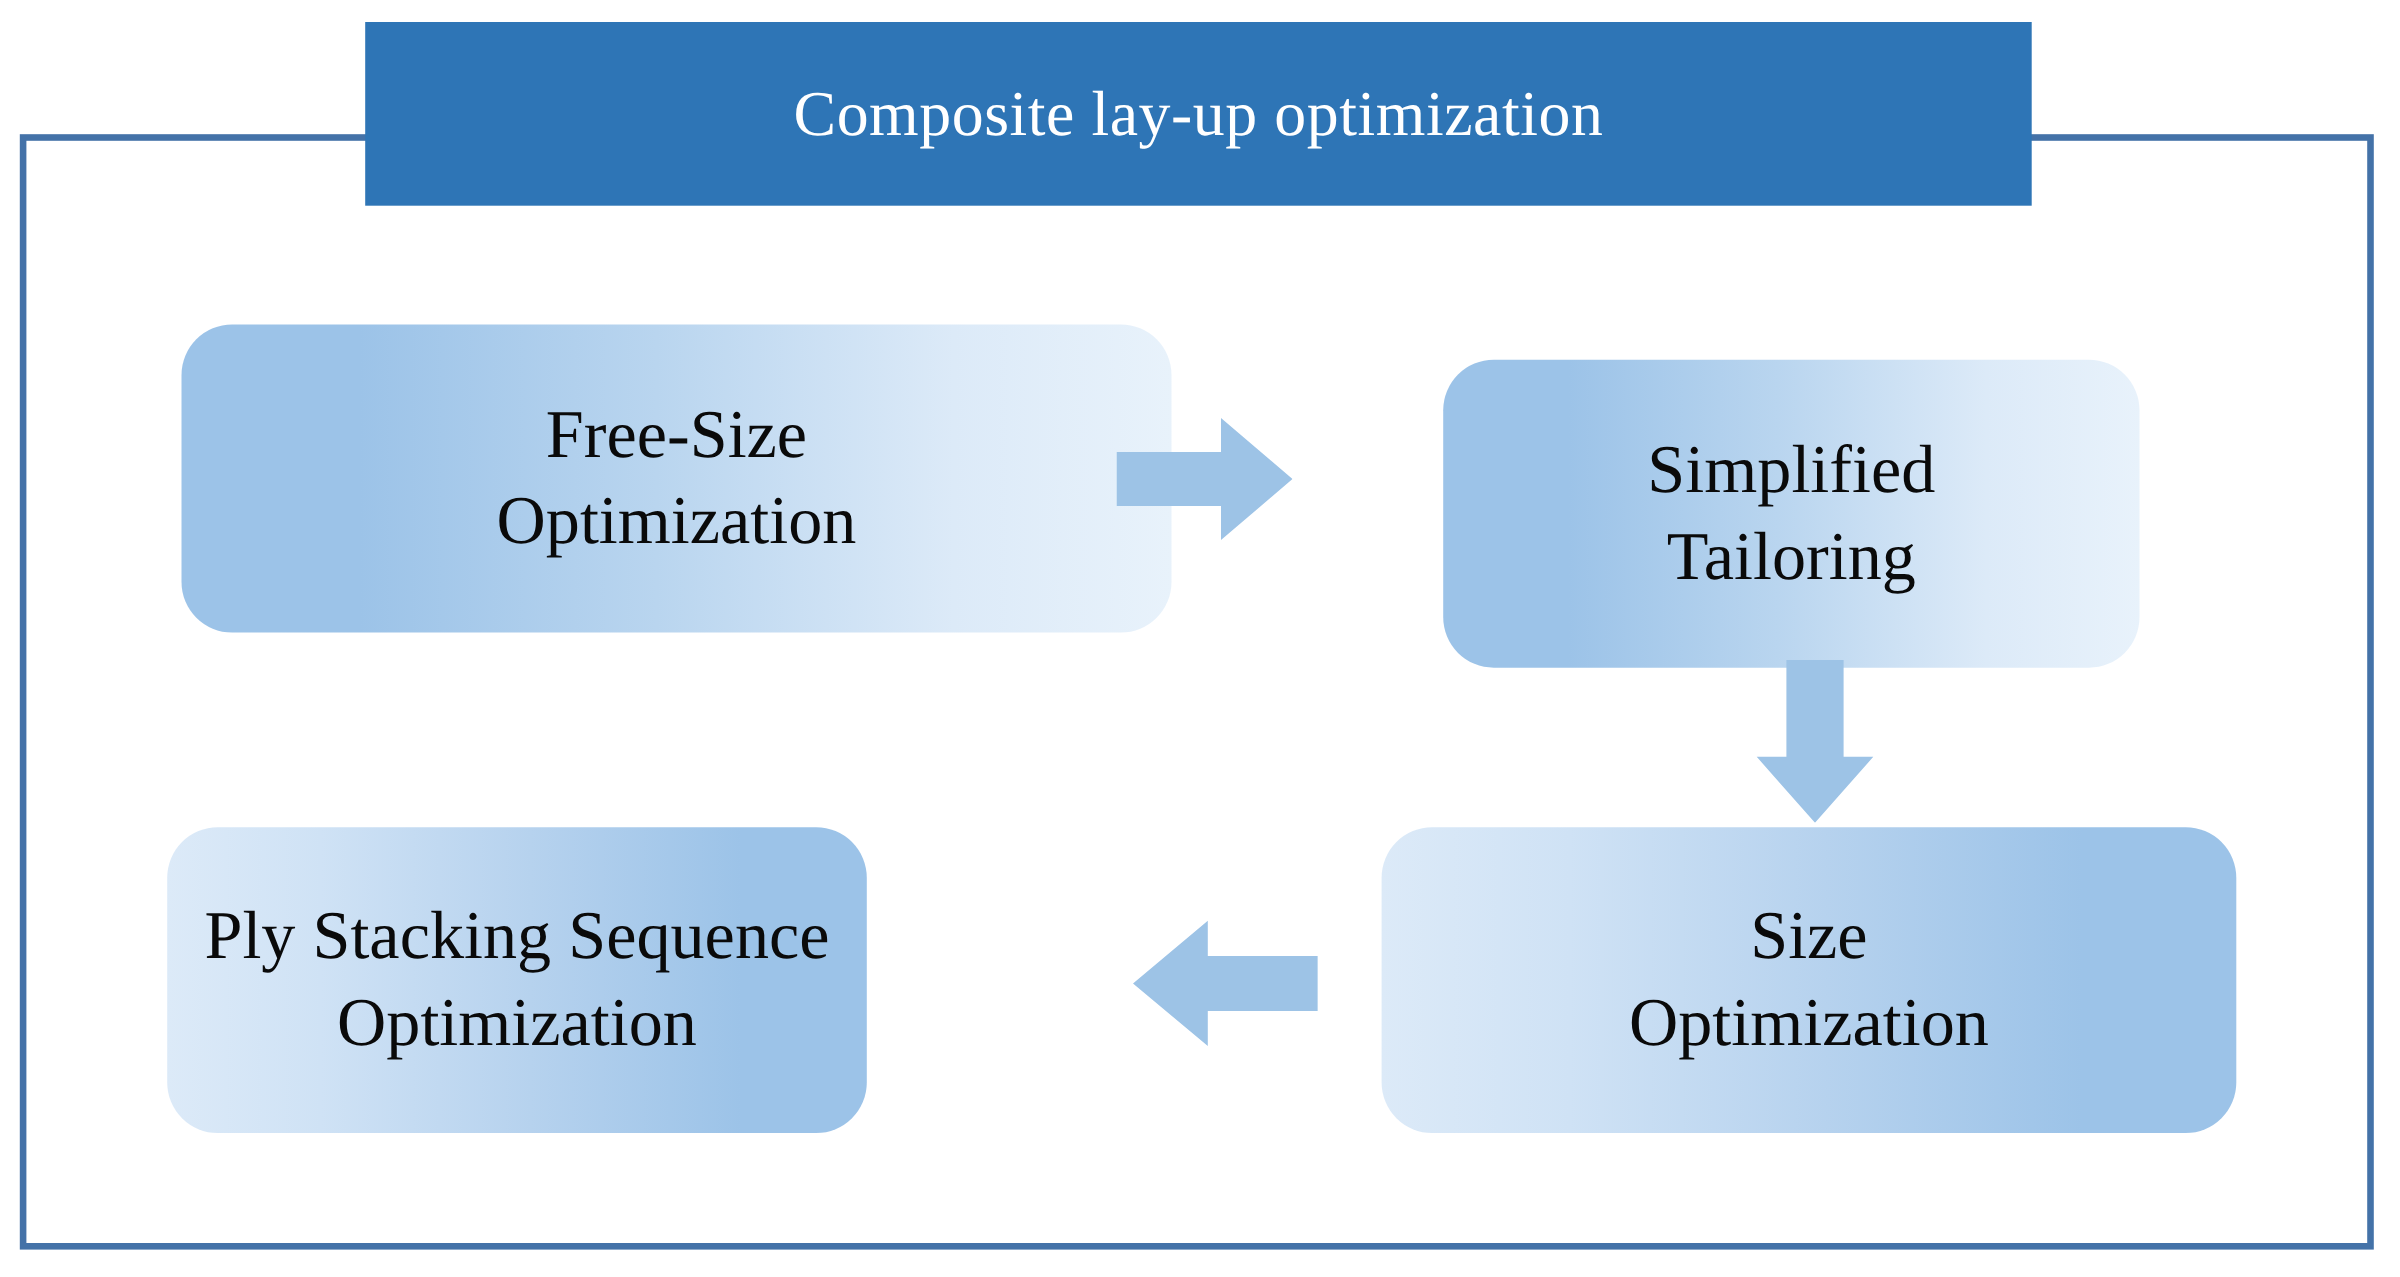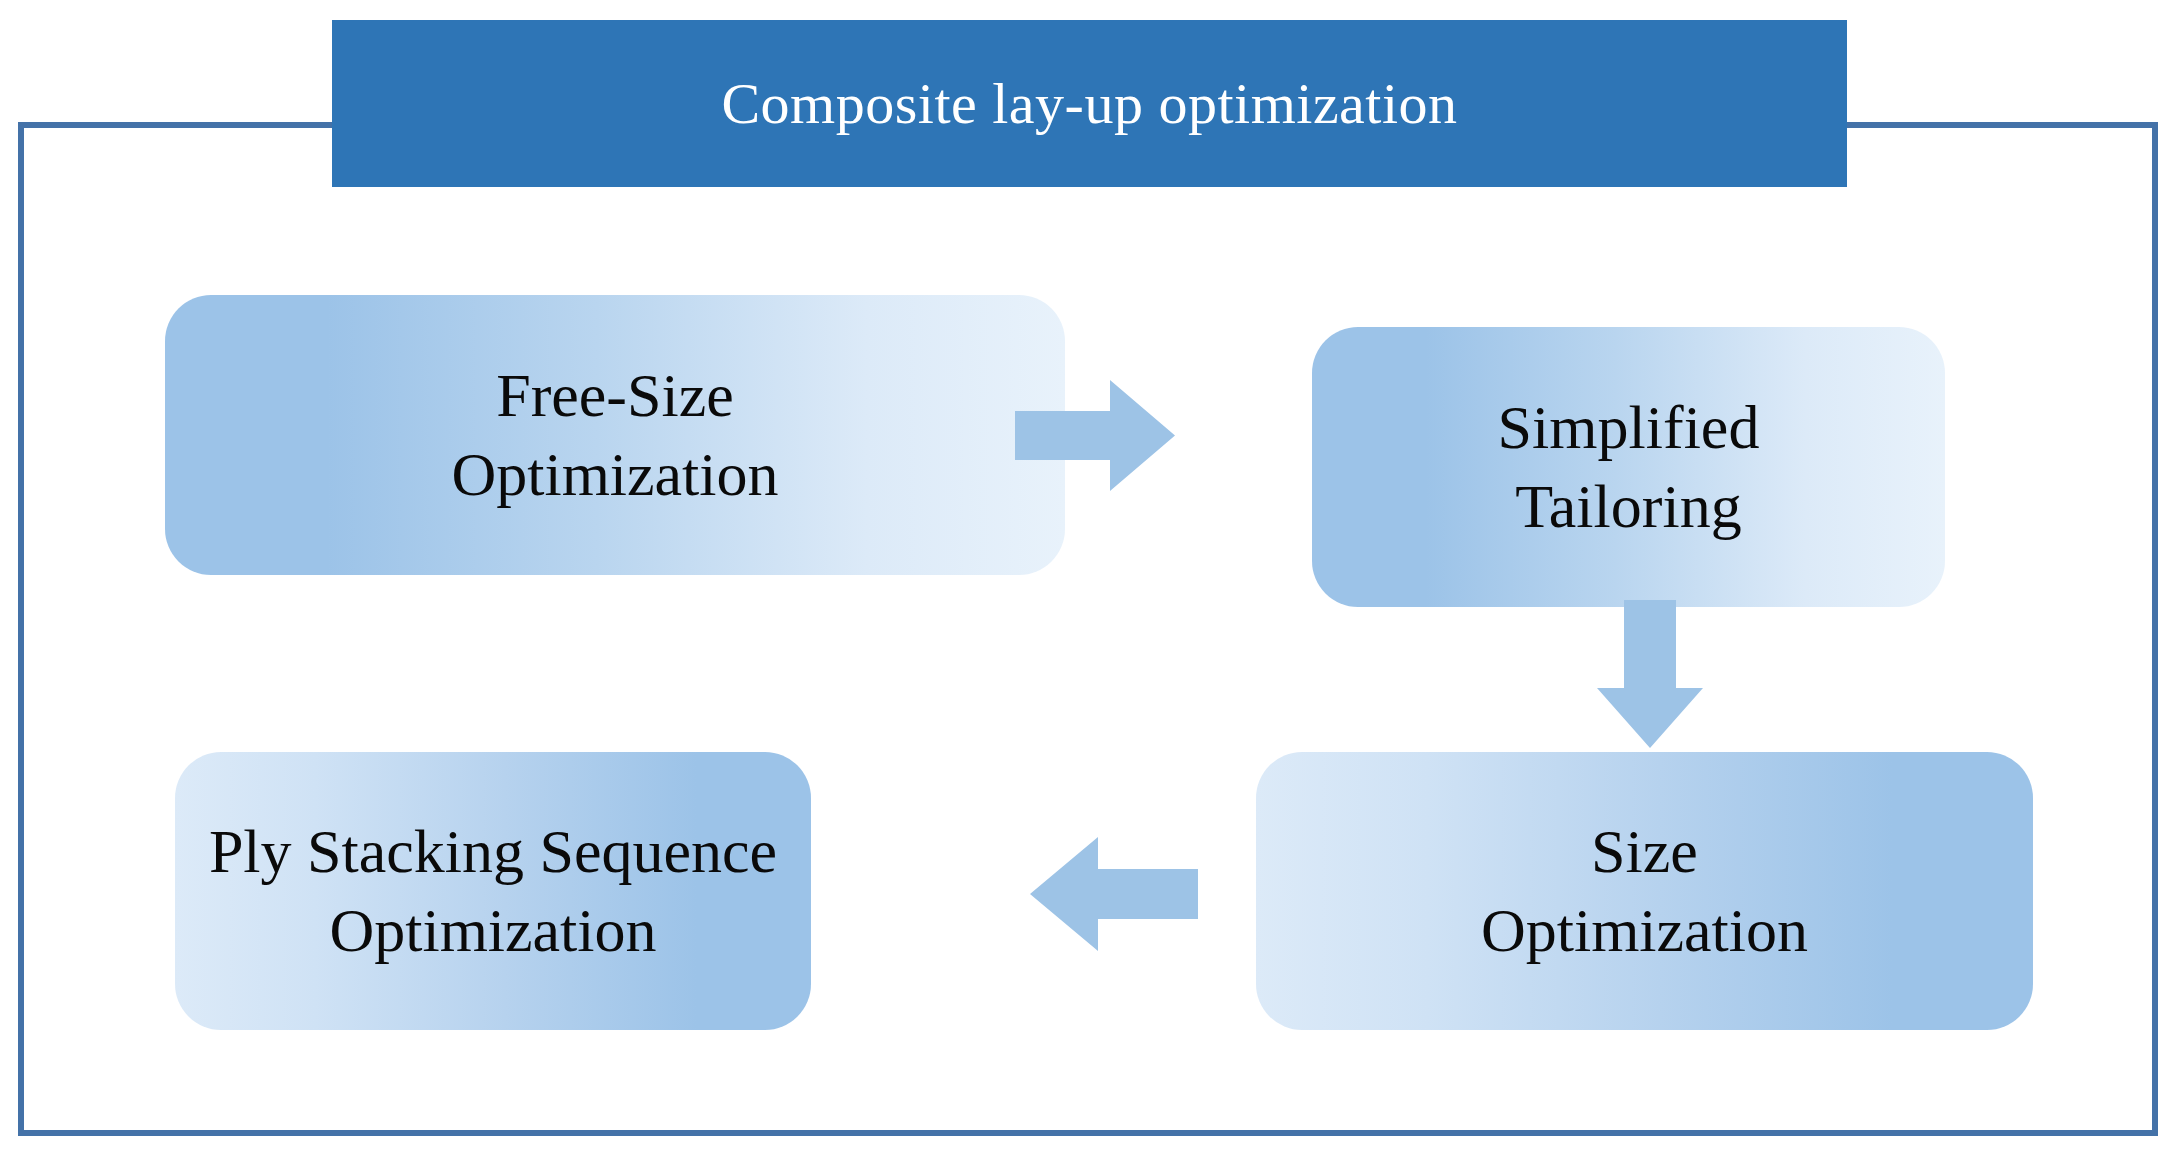--- a/index.html
+++ b/index.html
@@ -76,21 +76,21 @@
   .grad-lr {
     background: linear-gradient(to right, #9CC3E8 0%, #9CC3E8 18%, #B9D5EF 48%, #DCEAF8 78%, #E8F2FB 100%);
   }
   
   .grad-rl {
     background: linear-gradient(to right, #DCEAF8 0%, #CFE2F5 22%, #B6D2EE 52%, #9CC3E8 82%, #9CC3E8 100%);
   }
 
   .box-free-size        { left: 165px;  top: 295px;  width: 900px; height: 280px; }
   .box-simplified       { left: 1312px; top: 295px;  width: 633px; height: 280px; margin-top: 32px; }
-  .box-ply-stacking     { left: 175px;  top: 752px;  width: 636px; height: 278px; }
+  .box-ply-stacking     { left: 152px;  top: 752px;  width: 636px; height: 278px; }
   .box-size-opt         { left: 1256px; top: 752px;  width: 777px; height: 278px; }
 
   
   .arrow {
     position: absolute;
     z-index: 4;
   }
   .arrow svg { display: block; }
 
   .arrow-right-top { left: 1015px; top: 378px;  width: 160px; height: 115px; }

